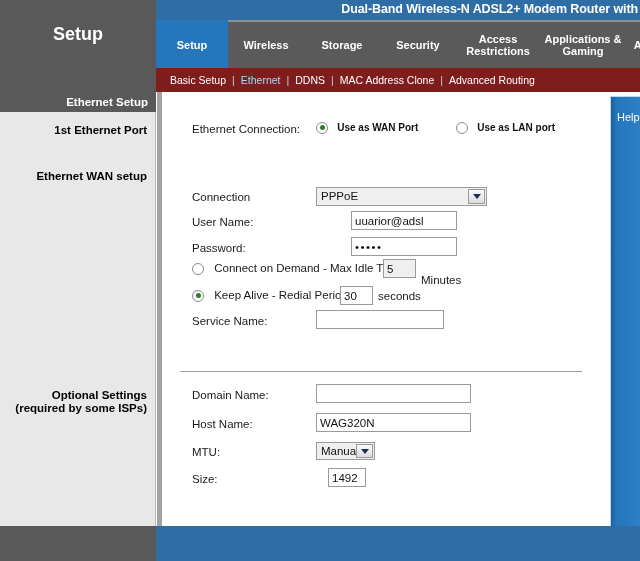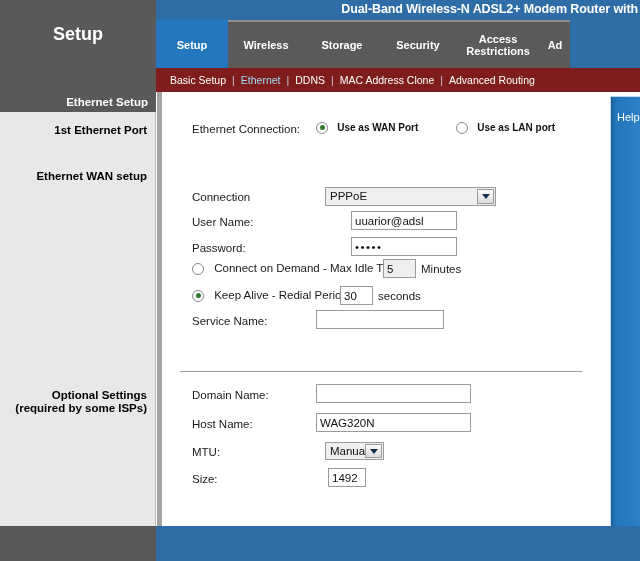--- a/index.html
+++ b/index.html
@@ -217,21 +217,20 @@
   .selectbox {
     position: relative;
     border: 1px solid #9a9a9a;
     background: #efefef;
     box-sizing: border-box;
     font-size: 11.5px;
     color: #111111;
     line-height: 16px;
     padding: 0 22px 0 4px;
     white-space: nowrap;
-    margin-left: 9px;
   }
   .selectbox .arrowbtn {
     position: absolute;
     right: 1px; top: 1px; bottom: 1px;
     width: 17px;
     background: linear-gradient(#fbfbfb, #dcdcdc);
     border: 1px solid #9a9a9a;
     box-sizing: border-box;
     display: flex;
     align-items: center;
@@ -318,20 +317,23 @@
           <span>Wireless</span>
         </div>
         <div class="tab" style="width: 76px; flex: 0 0 76px;">
           <span>Storage</span>
         </div>
         <div class="tab" style="width: 76px; flex: 0 0 76px;">
           <span>Security</span>
         </div>
         <div class="tab" style="width: 84px; flex: 0 0 84px;">
           <span>Access Restrictions</span>
+        </div>
+        <div class="tab" style="width: 86px; flex: 0 0 86px;">
+          <span>Applications &amp; Gaming</span>
         </div>
         <div class="tab" style="width: 30px; flex: 0 0 30px;">
           <span>Ad</span>
         </div>
       </div>
   </div>
 
   <div class="subbar" id="subbar">
       <span class="subtab">Basic Setup</span>
       <span class="subsep">|</span>
@@ -378,21 +380,21 @@
     <input class="textbox" style="position: absolute; left: 189px; top: 119px; width: 106px; height: 19px;" value="uuarior@adsl">
 
     <div class="row" style="left:30px; top:150px;">Password:</div>
     <input class="textbox" style="position: absolute; left: 189px; top: 145px; width: 106px; height: 19px; letter-spacing: 1.5px;" value="•••••">
 
     <div class="row" style="left:30px; top:170px;">
       <span class="radio"></span>
       <span class="fieldlabel" style="margin-left:7px;">Connect on Demand - Max Idle Time:</span>
     </div>
     <input class="textbox shaded" style="position: absolute; left: 221px; top: 167px; width: 33px; height: 19px;" value="5">
-    <div class="row" style="left:259px; top:171px;">Minutes</div>
+    <div class="row" style="left:259px; top:182px;">Minutes</div>
 
     <div class="row" style="left:30px; top:197px;">
       <span class="radio checked"></span>
       <span class="fieldlabel" style="margin-left:7px;">Keep Alive - Redial Period:</span>
     </div>
     <input class="textbox" style="position: absolute; left: 178px; top: 194px; width: 33px; height: 19px;" value="30">
     <div class="row" style="left:216px; top:198px;">seconds</div>
 
     <div class="row" style="left:30px; top:223px;">Service Name:</div>
     <input class="textbox" style="position: absolute; left: 154px; top: 218px; width: 128px; height: 19px;" value="">

